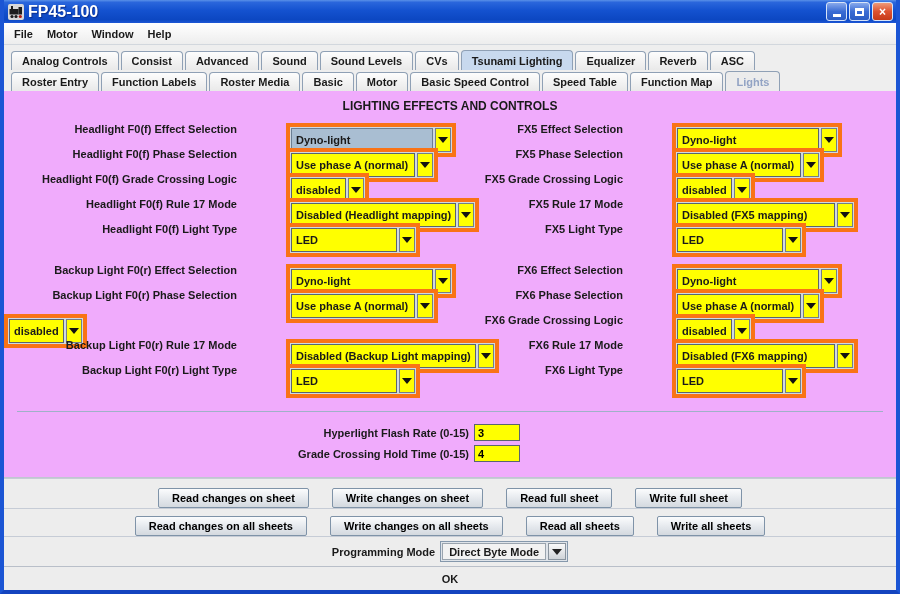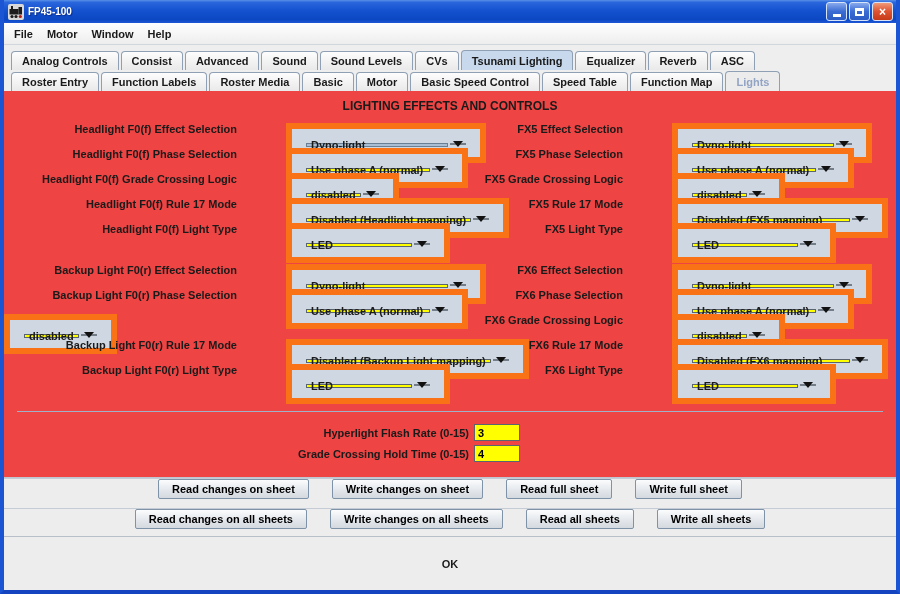--- a/index.html
+++ b/index.html
@@ -7,21 +7,21 @@
   body { font-family: "Liberation Sans", sans-serif; font-size:11px; font-weight:bold; color:#1a1a1a; }
 
   .window { width:900px; height:594px; display:flex; flex-direction:column;
     border-left:4px solid #1b55d4; border-right:4px solid #1b55d4; border-bottom:4px solid #1444bf;
     background:#eeeeee; }
 
   
   .titlebar { height:23px; flex:0 0 23px; display:flex; align-items:center; padding:0 3px 0 4px;
     background:linear-gradient(180deg,#5a91e8 0%,#2a66dc 10%,#1452d0 45%,#0c47c2 85%,#1d57d6 100%); }
   .titlebar .ticon { width:16px; height:16px; margin-right:4px; flex:0 0 16px; }
-  .titlebar .ttitle { color:#fff; font-size:10px; text-shadow:1px 1px 1px #0a2d8c; flex:1 1 auto;
+  .titlebar .ttitle { color:#fff; font-size:16px; text-shadow:1px 1px 1px #0a2d8c; flex:1 1 auto;
     white-space:nowrap; overflow:hidden; }
   .winbtns { display:flex; gap:2px; }
   .wbtn { width:21px; height:19px; border-radius:3px; border:1px solid #d7e4f8; color:#fff;
     display:flex; align-items:center; justify-content:center; font-size:12px; line-height:1;
     background:linear-gradient(180deg,#88a9ec 0%,#3a6cd4 50%,#2a5cc4 100%); cursor:default; }
   .wbtn.close { background:linear-gradient(180deg,#f09a78 0%,#dd5230 50%,#c63a18 100%); }
   .wbtn .minbar { width:8px; height:3px; background:#fff; margin-top:8px; }
   .wbtn .maxbox { width:9px; height:8px; border:2px solid #fff; border-top-width:3px; }
 
   
@@ -32,52 +32,52 @@
   
   .tabs { flex:0 0 46px; background:#eeeeee; padding-top:4px; }
   .tabrow { display:flex; align-items:flex-end; height:21px; padding-left:7px; }
   .tab { height:19px; display:flex; align-items:center; padding:8px 10px; margin-right:2px;
     background:linear-gradient(180deg,#fdfdfd,#e9e9e9); border:1px solid #8fa0b5; border-bottom:none;
     border-radius:4px 4px 0 0; white-space:nowrap; cursor:default; }
   .tab.sel1 { background:#c8d9ee; height:20px; }
   .tab.sel2 { background:#ececec; color:#92a3c4; height:20px; }
 
   
-  .pane { flex:0 0 387px; background:#ef4444; border-bottom:1px solid #c0c6d0; padding-top:8px; overflow:hidden; }
+  .pane { flex:0 0 387px; background:#f0abfc; border-bottom:1px solid #c0c6d0; padding-top:8px; overflow:hidden; }
   .heading { text-align:center; font-size:12px; margin-bottom:10px; }
   .cols { display:flex; }
   .col { width:50%; }
   .group { margin-bottom:20px; }
   .crow { display:flex; align-items:flex-start; height:21px; margin-bottom:4px;gap:44px; }
   .col.left  .lbl { flex:0 0 238px; text-align:right; padding-right:5px; white-space:nowrap; }
   .col.right .lbl { flex:0 0 178px; text-align:right; padding-right:5px; white-space:nowrap; }
 
-  .combo { display:inline-flex; align-items:stretch; border:6px solid #f97316; background:#cfd8e2;
-    padding:14px; gap:2px; height:34px; cursor:default; }
+  .combo { display:inline-flex; align-items:stretch; border:4px solid #f97316; background:#cfd8e2;
+    padding:1px; gap:2px; height:34px; cursor:default; }
   .cfield { background:#ffff00; border:1px solid #5a646e; padding:1px 4px; display:flex;
     align-items:center; white-space:nowrap; }
   .combo.focused .cfield { background:#a9bed2; border-color:#6b7f94; }
   .cbtn { width:16px; background:#ffff00; border:1px solid #747e88; display:flex;
     align-items:center; justify-content:center; }
   .arr { width:0; height:0; border-left:5px solid transparent; border-right:5px solid transparent;
     border-top:6px solid #111; }
   .c-effect .cfield { min-width:142px; }
   .c-phase  .cfield { min-width:124px; }
   .c-grade  .cfield { min-width:50px; }
   .c-rule   .cfield { min-width:158px; }
   .c-light  .cfield { min-width:106px; }
 
   .sep { border:none; border-top:1px solid #9fb0c8; margin:6px 13px 12px; }
   .nrow { display:flex; align-items:center; margin-bottom:4px; }
   .nlbl { flex:0 0 470px; text-align:right; padding-right:5px; }
   .nfield { width:46px; height:17px; background:#ffff00; border:1px solid #5a646e;
     font:bold 11px "Liberation Sans", sans-serif; padding:1px 3px; }
 
   
-  .btnrow { display:flex; justify-content:center; align-items:flex-start; gap:23px; background:#ededed;
+  .btnrow { display:flex; justify-content:center; align-items:flex-end; gap:23px; background:#ededed;
     border-top:1px solid #c6ccd6; }
   .btnrow.r1 { flex:0 0 30px; }
   .btnrow.r2 { flex:0 0 28px; }
   .jbtn { font:bold 11px "Liberation Sans", sans-serif; padding:3px 13px;
     background:linear-gradient(180deg,#fbfcfd,#e2e6eb 60%,#d4d9df); border:1px solid #7f93a8;
     border-radius:2px; white-space:nowrap; cursor:default; }
 
   
   .progrow { flex:0 0 30px; display:flex; justify-content:center; align-items:center; gap:5px;
     background:#ededed; border-top:1px solid #c6ccd6; }
@@ -374,18 +374,27 @@
     <button class="jbtn">Write full sheet</button>
   </div>
 
   <div class="btnrow r2">
     <button class="jbtn">Read changes on all sheets</button>
     <button class="jbtn">Write changes on all sheets</button>
     <button class="jbtn">Read all sheets</button>
     <button class="jbtn">Write all sheets</button>
   </div>
 
+  <div class="progrow">
+    <span>Programming Mode</span>
+    <span class="pcombo">
+      <span class="pfield">Direct Byte Mode</span>
+      <span class="pbtn">
+          <span class="arr"></span>
+        </span>
+    </span>
+  </div>
 
   <div class="statusbar">
     <span>OK</span>
   </div>
 
 </div>
 
 </body></html>

